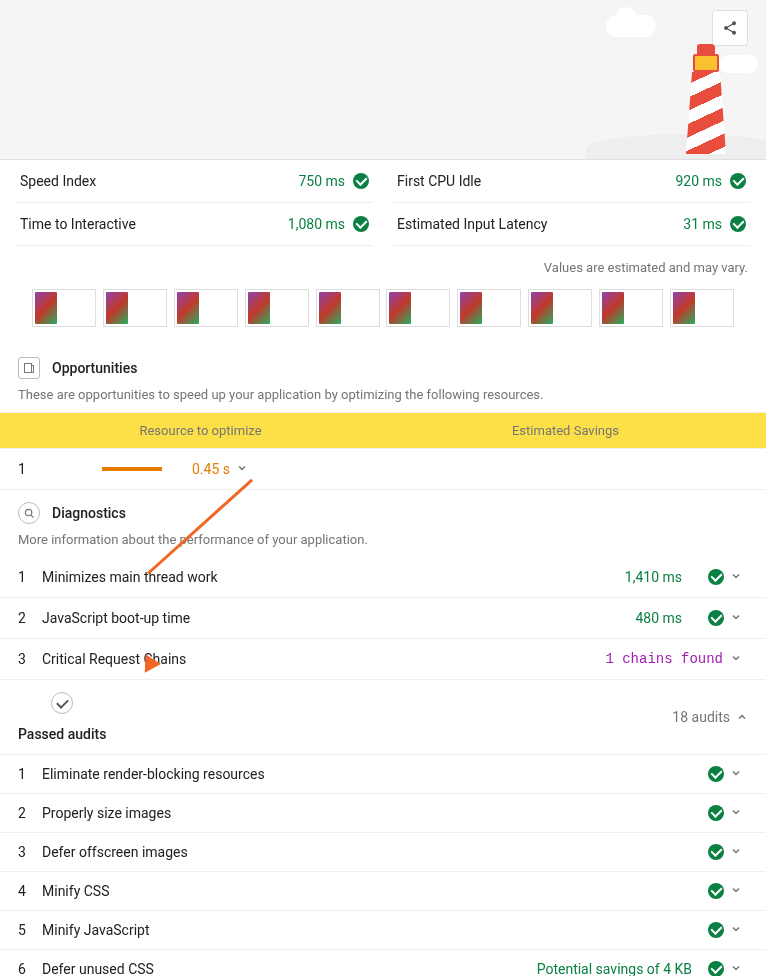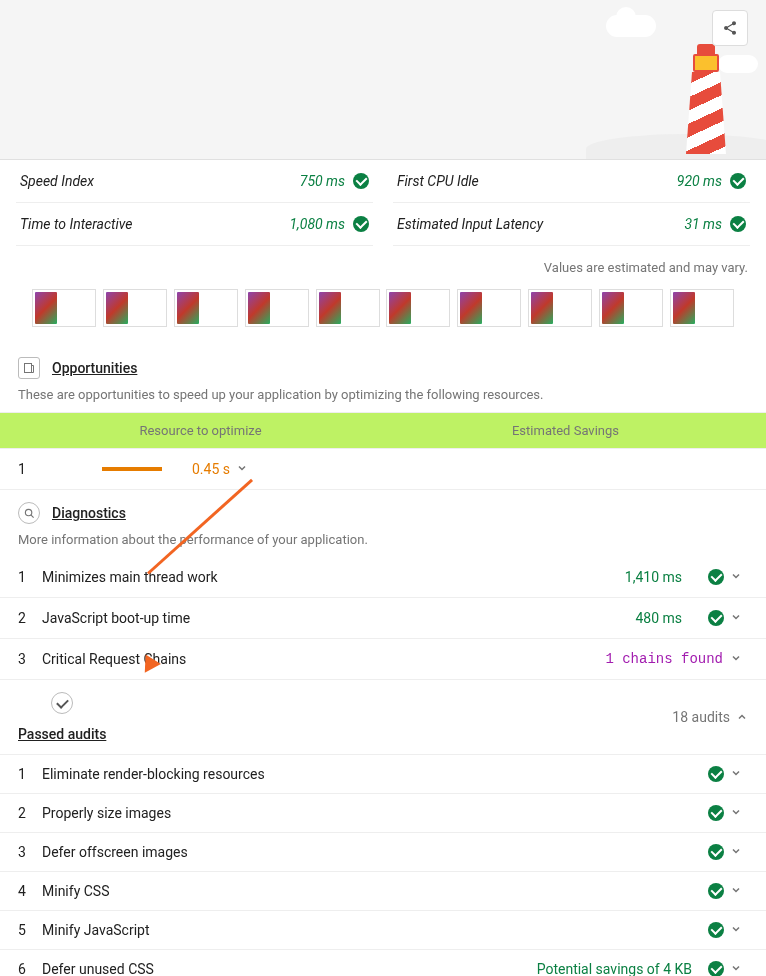--- a/index.html
+++ b/index.html
@@ -9,35 +9,35 @@
 .cloud { position: absolute; background: #fff; border-radius: 20px; }
 .cloud1 { top: 15px; right: 110px; width: 50px; height: 22px; }
 .cloud1::before { content: ""; position: absolute; top: -8px; left: 10px; width: 20px; height: 20px; background: #fff; border-radius: 50%; }
 .cloud2 { top: 55px; right: 8px; width: 40px; height: 18px; }
 .lighthouse { position: absolute; bottom: 0; right: 30px; width: 60px; height: 115px; }
 .lh-top { width: 18px; height: 10px; background: #e74c3c; border-radius: 3px 3px 0 0; margin: 0 auto; }
 .lh-light { width: 26px; height: 18px; background: #fbc02d; margin: 0 auto; border: 2px solid #e74c3c; border-radius: 2px; }
 .lh-body { width: 40px; height: 82px; margin: 0 auto; background: repeating-linear-gradient(155deg, #e74c3c 0 12px, #fff 12px 24px); clip-path: polygon(15% 0, 85% 0, 100% 100%, 0 100%); }
 .ground { position: absolute; bottom: -5px; right: -20px; width: 200px; height: 30px; background: #eee; border-radius: 50% 50% 0 0; }
 .metrics { display: flex; gap: 20px; padding: 0 16px; }
-.metrics-col { flex: 1; font-style: italic; }
+.metrics-col { flex: 1; }
 .metric-row { display: flex; justify-content: space-between; align-items: center; padding: 13px 4px; border-bottom: 1px solid #eee; }
 .metric-label { color: #212121; }
 .metric-val { color: #0b8043; font-weight: 400; display: flex; align-items: center; gap: 8px; }
 .pass-dot { width: 16px; height: 16px; border-radius: 50%; background: #0b8043; display: inline-flex; align-items: center; justify-content: center; }
 .pass-dot::after { content: ""; width: 5px; height: 8px; border: solid #fff; border-width: 0 2px 2px 0; transform: rotate(45deg); margin-top: -2px; }
 .note { text-align: right; color: #757575; font-size: 13px; padding: 14px 18px 10px; }
 .filmstrip { display: flex; gap: 4px; padding: 4px 32px 18px; justify-content: space-between; }
 .thumb { width: 64px; height: 38px; border: 1px solid #ddd; background: #fff; position: relative; }
 .thumb::before { content: ""; position: absolute; top: 2px; left: 2px; width: 22px; height: 32px; background: linear-gradient(135deg, #8e44ad, #c0392b, #27ae60); border-radius: 1px; }
 .section-head { display: flex; align-items: center; gap: 12px; padding: 12px 18px 8px; }
 .section-icon { width: 22px; height: 22px; border: 1px solid #bbb; border-radius: 3px; display: flex; align-items: center; justify-content: center; color: #757575; font-size: 13px; }
-.section-title { font-weight: 500; font-size: 14px; text-decoration: underline; }
+.section-title { font-weight: 500; font-size: 14px; }
 .section-desc { color: #757575; padding: 0 18px 10px; font-size: 13px; }
-.table-head { display: flex; background: #bef264; padding: 10px 18px; color: #757575; font-size: 13px; border-top: 1px solid #eee; border-bottom: 1px solid #eee; }
+.table-head { display: flex; background: #fde047; padding: 10px 18px; color: #757575; font-size: 13px; border-top: 1px solid #eee; border-bottom: 1px solid #eee; }
 .th-left { flex: 1; text-align: center; }
 .th-right { flex: 1; text-align: center; }
 .opp-row { display: flex; align-items: center; padding: 12px 18px; border-bottom: 1px solid #eee; }
 .row-num { width: 24px; color: #212121; }
 .row-label { flex: 1; }
 .bar-wrap { width: 120px; display: flex; align-items: center; justify-content: flex-end; }
 .bar { width: 60px; height: 4px; background: #e67c00; }
 .savings { color: #e67c00; width: 60px; text-align: right; margin-left: 8px; }
 .chev { width: 24px; text-align: center; color: #757575; }
 .chev svg { width: 12px; height: 12px; }

